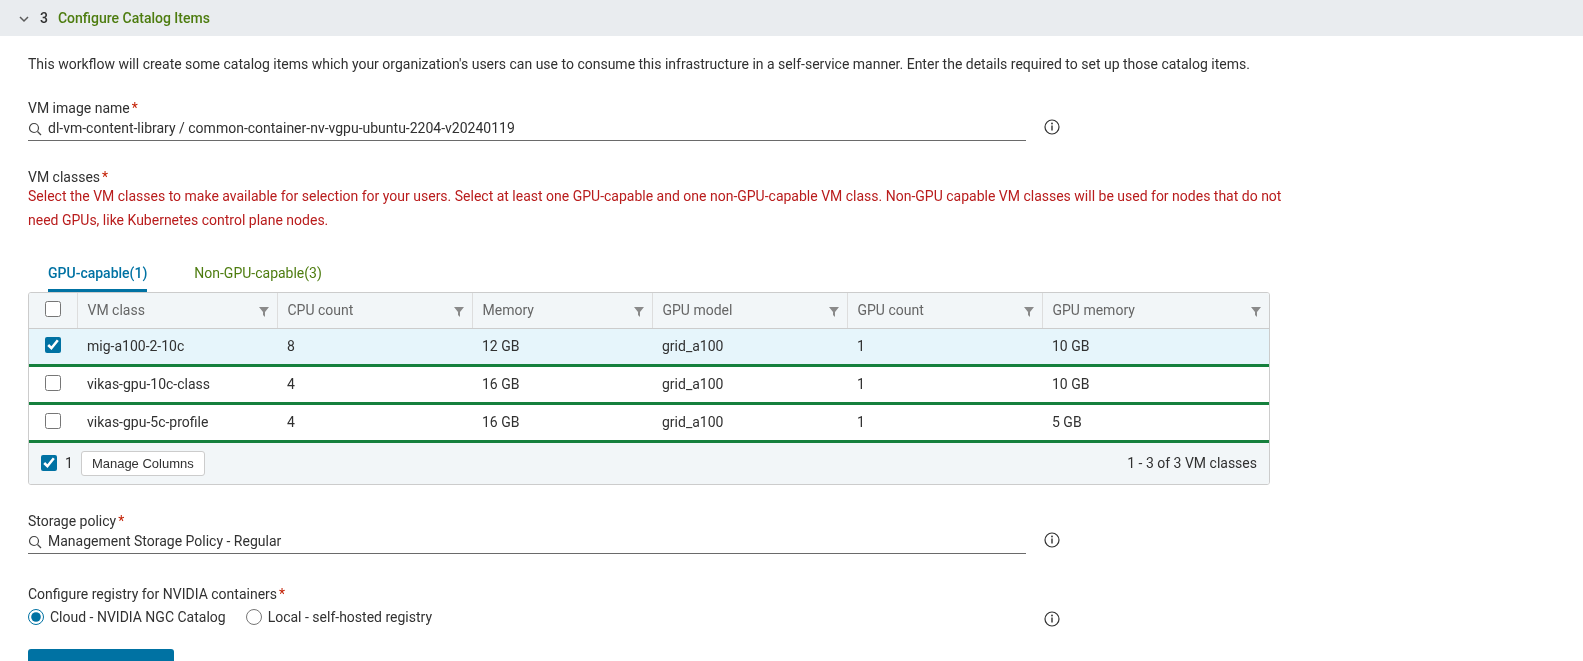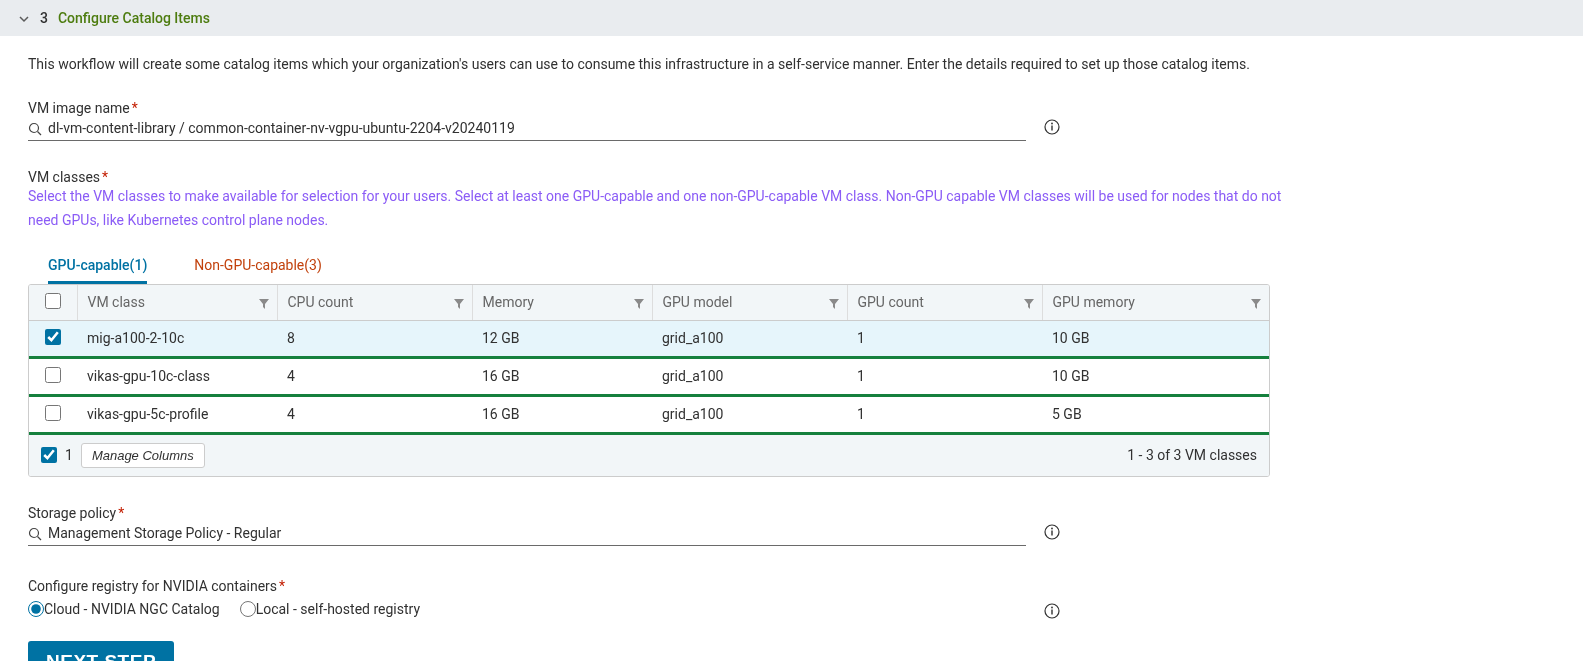--- a/index.html
+++ b/index.html
@@ -11,40 +11,40 @@
   .content { padding: 20px 28px; }
   .intro { margin-bottom: 24px; color: #313131; }
   .form-row { display: flex; margin-bottom: 24px; align-items: flex-start; flex-direction: column; }
   .label-col { width: 258px; flex-shrink: 0; padding-top: 4px; }
   .label-col .req { color: #c21d00; margin-left: 2px; }
   .field-col { flex: 1; position: relative; }
   .search-input-wrap { display: flex; align-items: center; border-bottom: 1px solid #6a6a6a; padding: 4px 0; width: 998px; position: relative; }
   .search-icon { margin-right: 6px; color: #444; }
   .search-text { flex: 1; color: #313131; font-size: 14px; }
   .info-icon-pos { position: absolute; left: 1016px; top: 2px; color: #313131; }
-  .desc-text { color: #8b5cf6; margin-bottom: 16px; max-width: 1260px; line-height: 1.7; }
+  .desc-text { color: #b91c1c; margin-bottom: 24px; max-width: 1260px; line-height: 1.7; }
   .tabs { display: flex; gap: 47px; border-bottom: none; margin-bottom: 0; margin-left: 20px; }
-  .tab { padding: 8px 0; cursor: pointer; color: #c2410c; }
+  .tab { padding: 8px 0; cursor: pointer; color: #4d7c0f; }
   .tab.active { color: #0072a3; border-bottom: 3px solid #0072a3; font-weight: 500; }
   .table-wrap { border: 1px solid #ccc; border-radius: 3px; overflow: hidden; width: 1242px; margin-top: 0; }
   table { width: 100%; border-collapse: collapse; }
   th, td { text-align: left; padding: 8px 10px; font-size: 14px; }
   thead th { background: #f2f6f8; border-bottom: 1px solid #ccc; font-weight: 400; color: #666; position: relative; border-right: 1px solid #ddd; }
   thead th:last-child { border-right: none; }
   .filter-icon { position: absolute; right: 8px; top: 50%; transform: translateY(-50%); color: #8a8a8a; }
   tbody tr { border-bottom: 3px solid #15803d; margin-left: 8px; }
   tbody tr.selected { background: #e6f5fb; }
   .chk-col { width: 48px; text-align: center; }
   input[type=checkbox] { width: 16px; height: 16px; cursor: pointer; accent-color: #0072a3; border-radius: 3px; }
   .table-footer { display: flex; align-items: center; justify-content: space-between; background: #f2f6f8; padding: 8px 12px; }
   .footer-left { display: flex; align-items: center; gap: 8px; }
-  .manage-cols-btn { background: #fff; border: 1px solid #ccc; border-radius: 3px; padding: 4px 10px; cursor: pointer; font-size: 13px; color: #313131; font-style: italic; }
+  .manage-cols-btn { background: #fff; border: 1px solid #ccc; border-radius: 3px; padding: 4px 10px; cursor: pointer; font-size: 13px; color: #313131; }
   .footer-count-chk { width:16px; height:16px; accent-color:#707070; }
   .radio-group { display: flex; gap: 20px; align-items: center; }
-  .radio-item { display: flex; align-items: center; }
+  .radio-item { display: flex; gap: 6px; align-items: center; }
   input[type=radio] { width: 16px; height: 16px; accent-color: #0072a3; cursor: pointer; }
   .next-btn { background: #0072a3; color: #fff; border: none; padding: 10px 18px; border-radius: 3px; font-size: 19px; font-weight: 600; cursor: pointer; letter-spacing: 0.5px; }
   svg { display: inline-block; vertical-align: middle; }
 </style>
 </head>
 <body>
 
 <div class="header-bar">
   <span class="chevron">
     <svg width="12" height="12" viewBox="0 0 12 12">

